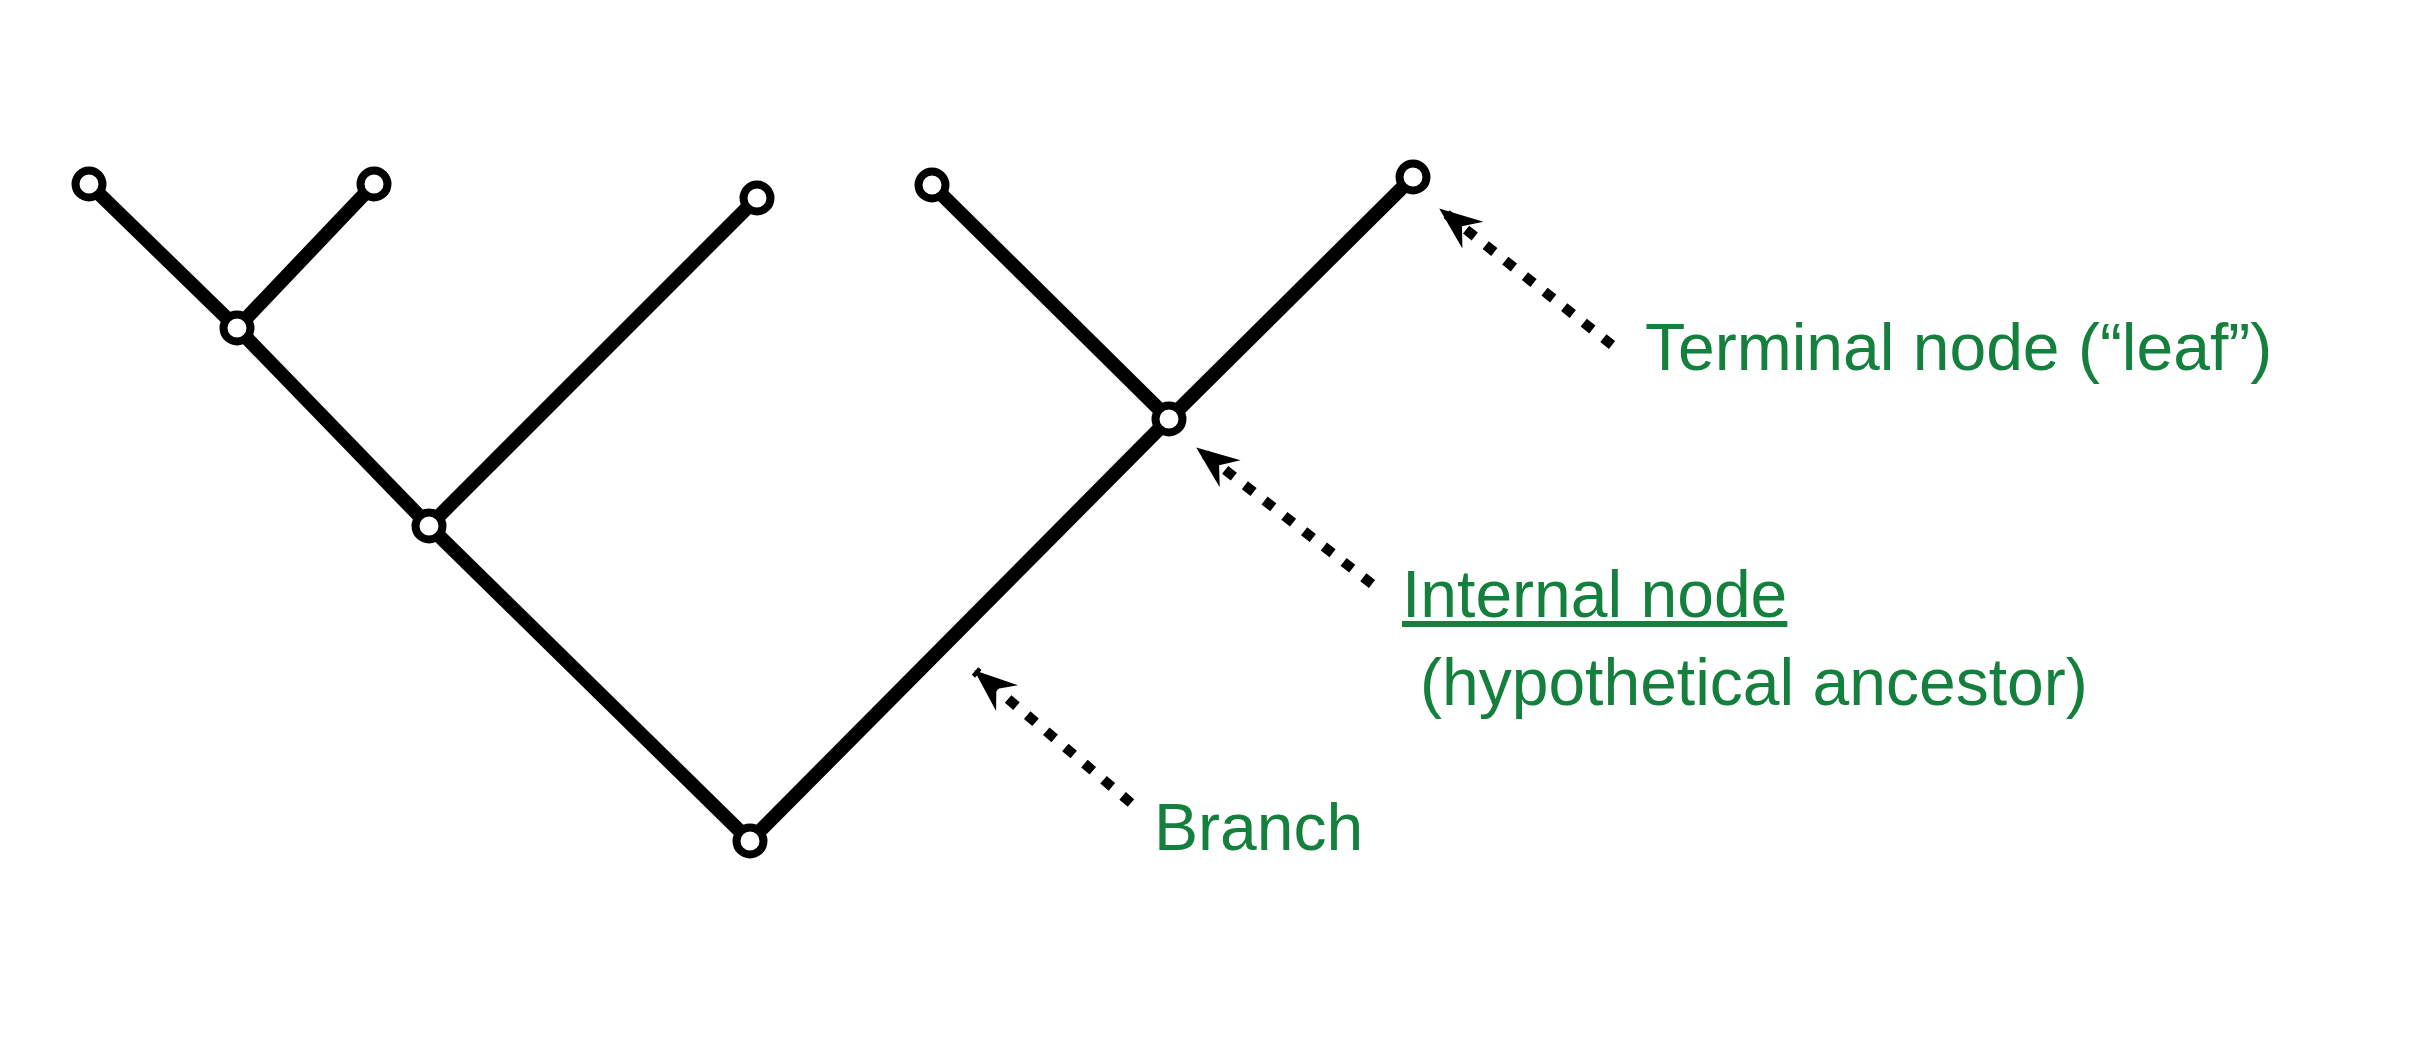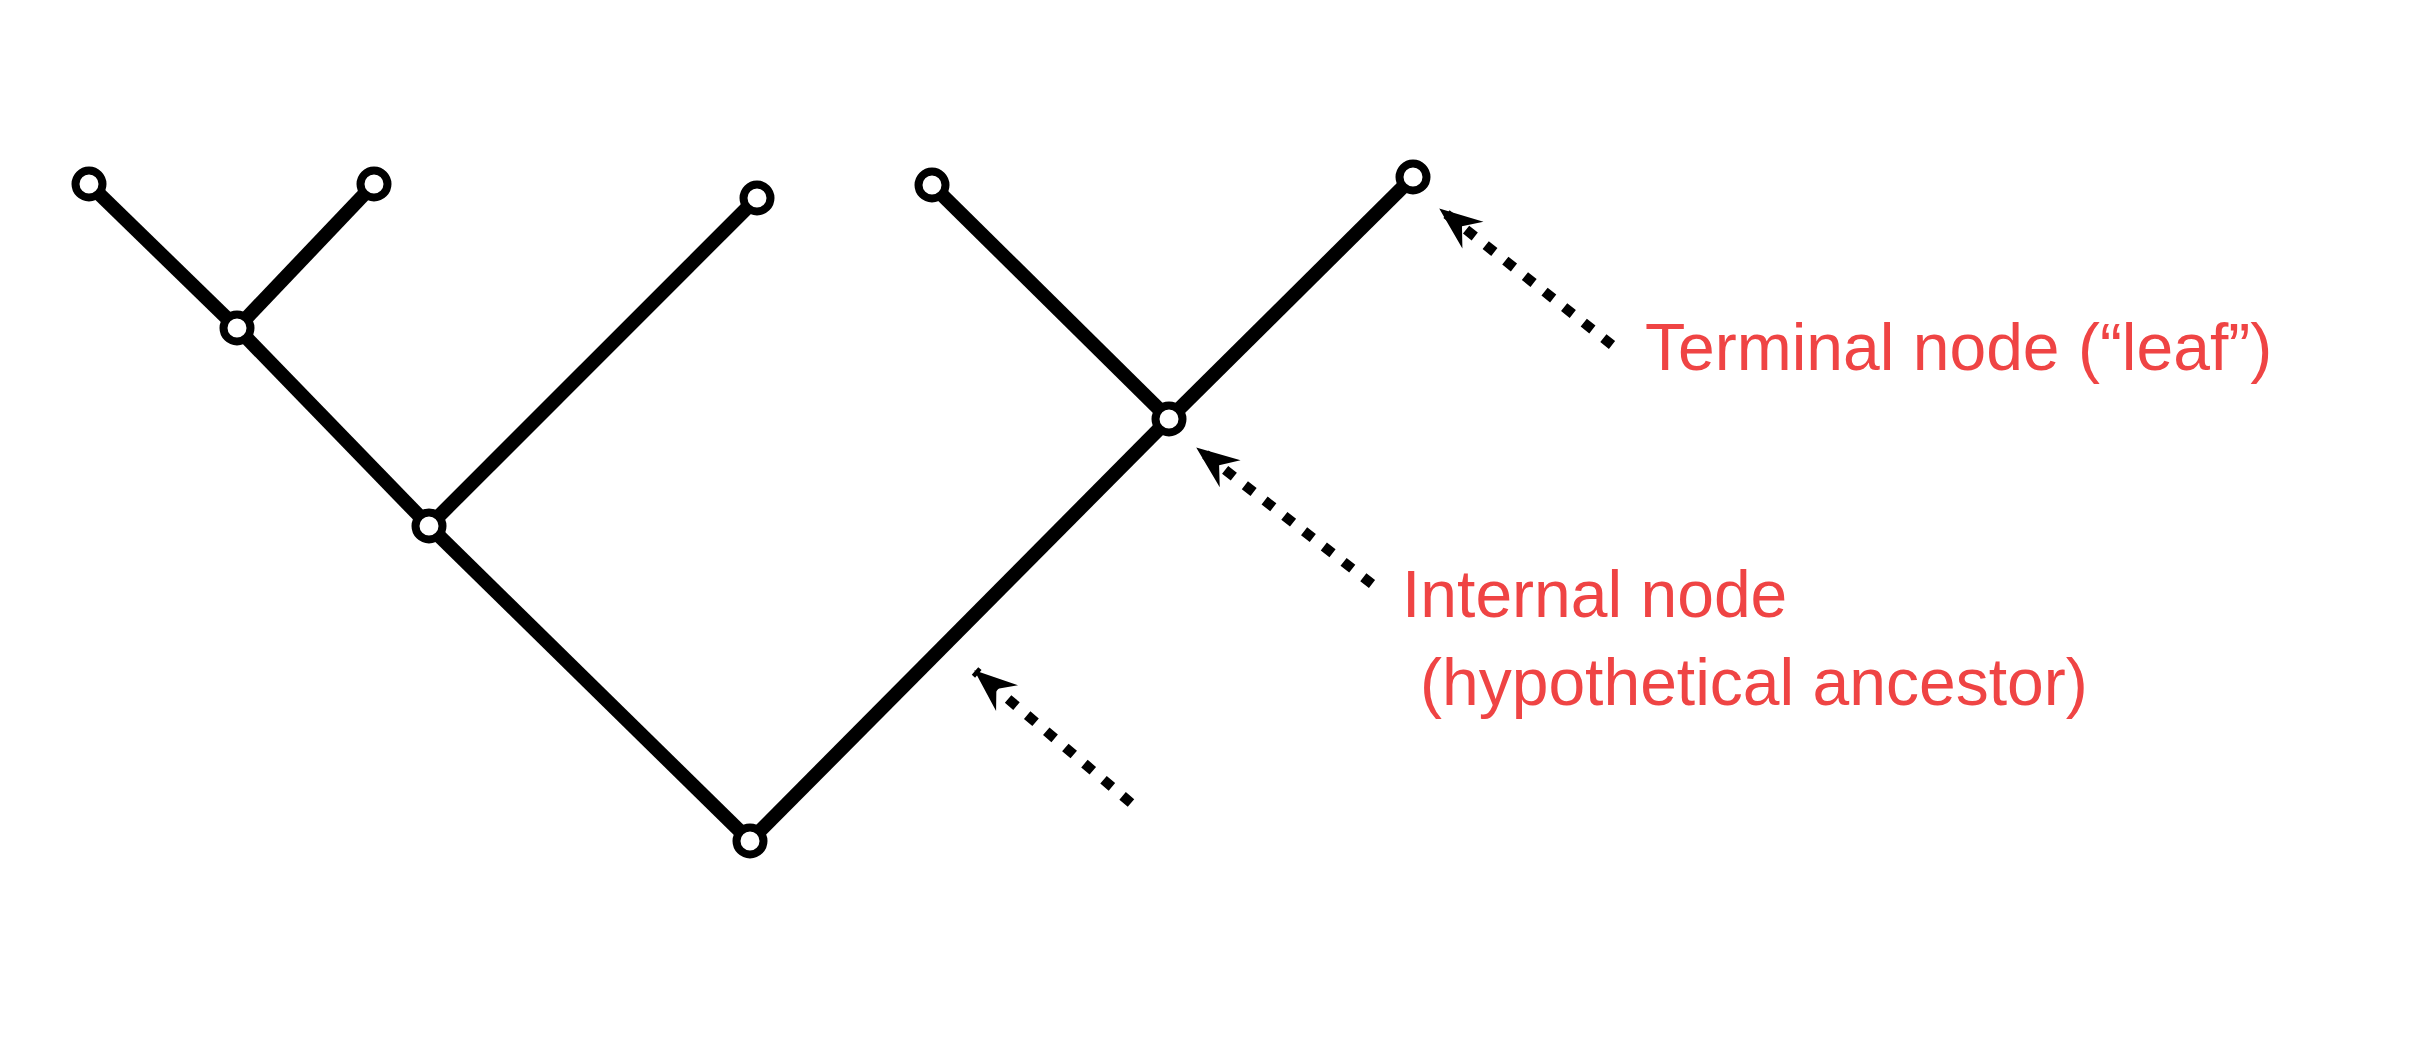--- a/index.html
+++ b/index.html
@@ -17,21 +17,21 @@
   }
   .stage svg {
     position: absolute;
     left: 0;
     top: 0;
   }
   .lbl {
     position: absolute;
     font-size: 66px;
     line-height: 88px;
-    color: #ef4444;
+    color: #15803d;
     white-space: nowrap;
     letter-spacing: 0px;
     text-align: right;
   }
 </style>
 </head>
 <body>
 
 <div class="stage">
 
@@ -65,18 +65,19 @@
         <circle cx="237" cy="328" r="13.5" fill="#ffffff" stroke="#000000" stroke-width="8"></circle>
         <circle cx="429" cy="526" r="13.5" fill="#ffffff" stroke="#000000" stroke-width="8"></circle>
         <circle cx="1169" cy="419" r="13.5" fill="#ffffff" stroke="#000000" stroke-width="8"></circle>
         <circle cx="750" cy="841" r="13.5" fill="#ffffff" stroke="#000000" stroke-width="8"></circle>
       </g>
   </svg>
 
 
   <div class="lbl" id="label-terminal" style="left: 1645px; top: 303px;">Terminal node (“leaf”)</div>
 
-  <div class="lbl" id="label-internal-1" style="left: 1402px; top: 550px;">Internal node</div>
+  <div class="lbl" id="label-internal-1" style="left: 1402px; top: 550px; text-decoration: underline;">Internal node</div>
 
   <div class="lbl" id="label-internal-2" style="left: 1420px; top: 638px;">(hypothetical ancestor)</div>
 
+  <div class="lbl" id="label-branch" style="left: 1154px; top: 783px;">Branch</div>
 
 </div>
 
 </body></html>

